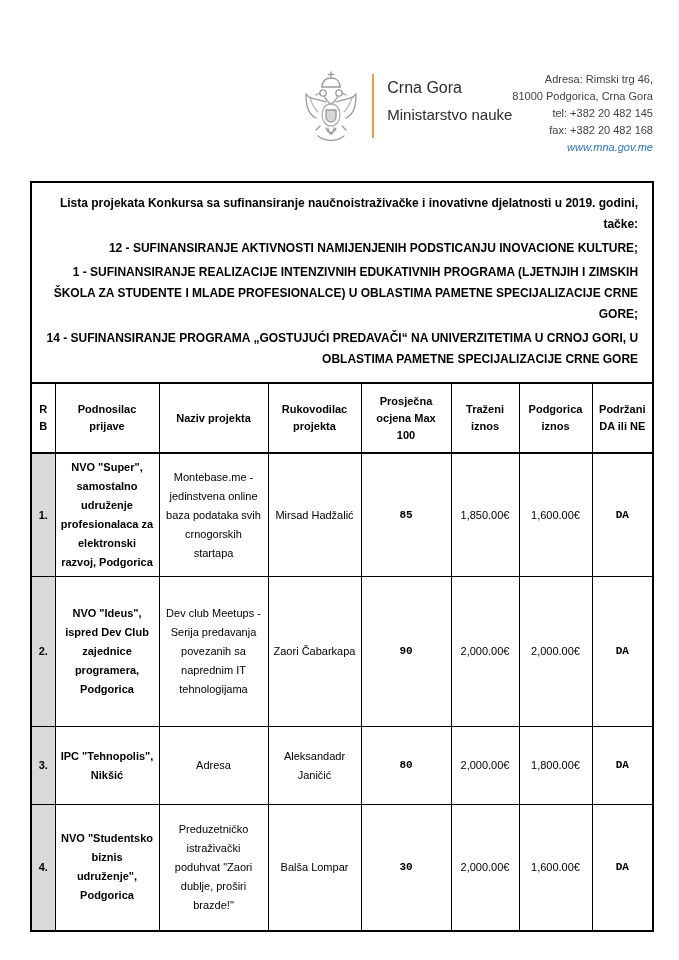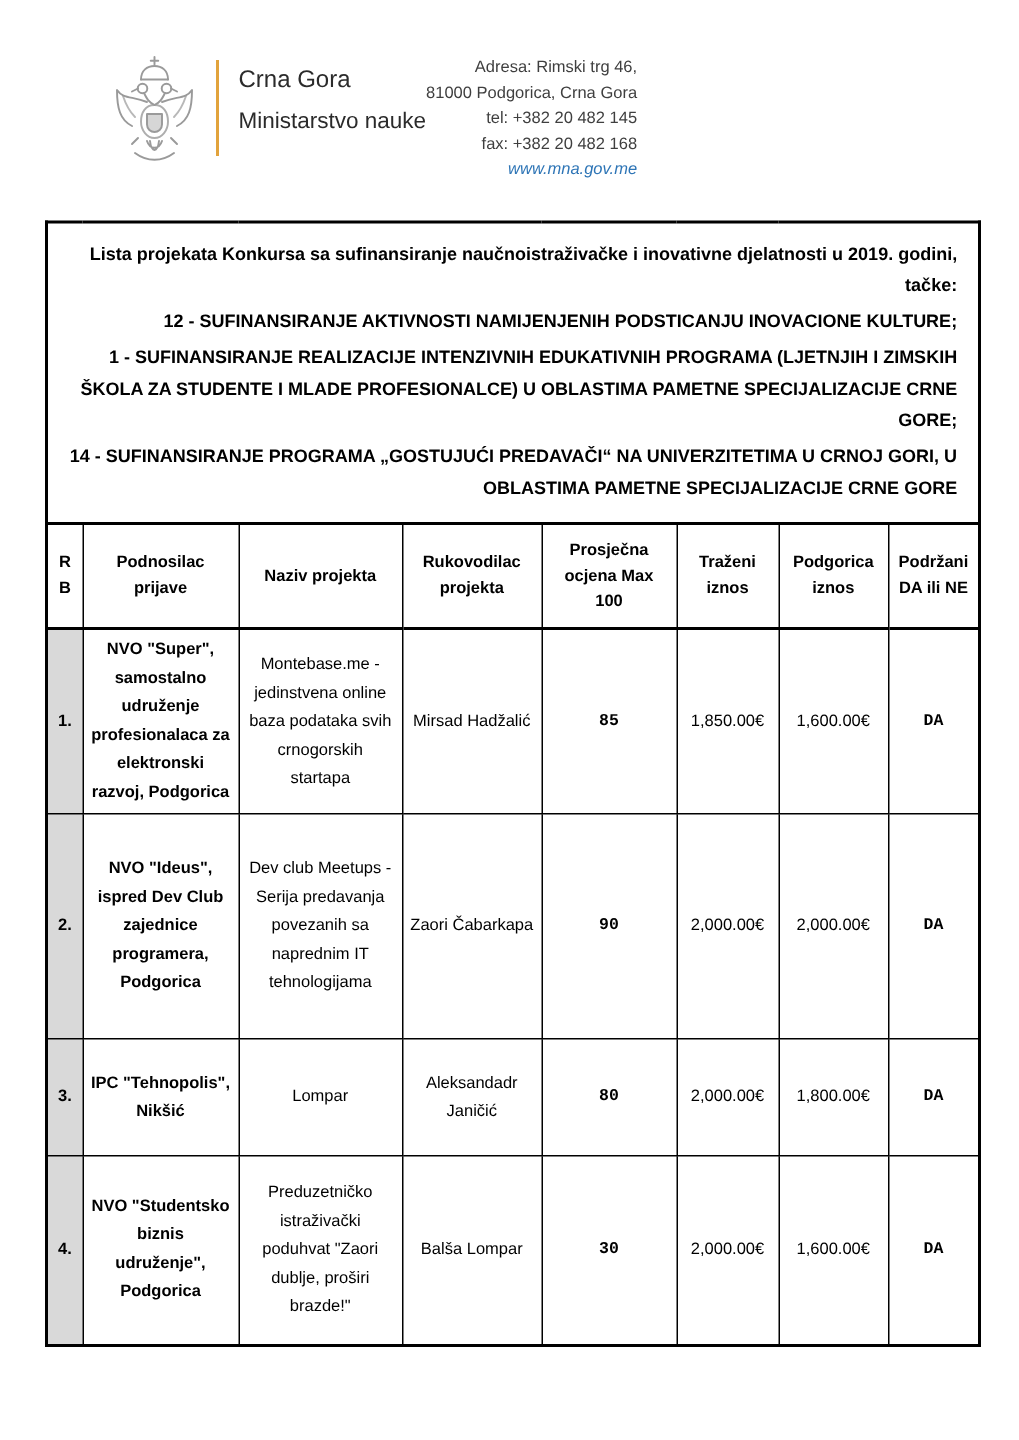--- a/index.html
+++ b/index.html
@@ -1,21 +1,21 @@
 <!DOCTYPE html>
 <html><head>
 <meta charset="utf-8">
 <style>
   * { margin:0; padding:0; box-sizing:border-box; }
   html,body { width:679px; height:960px; }
   body { background:#ffffff; font-family:"Liberation Sans", sans-serif; color:#000; }
   .page { position:relative; width:679px; height:960px; overflow:hidden; background:#fff; }
 
   
-  .letterhead { display:flex; justify-content:flex-start; align-items:flex-start; padding:36px 26px 0 74px; }
+  .letterhead { display:flex; justify-content:flex-end; align-items:flex-start; padding:36px 26px 0 74px;margin-top:34px; }
   .brand { display:flex; align-items:flex-start; }
   .coa { width:58px; height:72px; flex:0 0 auto; }
   .brand-divider { width:2px; height:64px; background:var(--gold,#E2A33C); margin:4px 13px 0 12px; }
   .brand-text { padding-top:9px; color:#2b2b2b; }
   .brand-country { font-size:16px; margin-bottom:9px; }
   .brand-ministry { font-size:15px; }
   .address { text-align:right; font-size:11px; line-height:17px; color:#3f3f3f; padding-top:1px; }
   .address .site { color:var(--link,#2E75B6); text-decoration:none; cursor:pointer;font-style:italic; }
 
   
@@ -124,21 +124,21 @@
         <td class="project">Dev club Meetups - Serija predavanja povezanih sa naprednim IT tehnologijama</td>
         <td class="leader">Zaori Čabarkapa</td>
         <td class="score">90</td>
         <td class="requested">2,000.00€</td>
         <td class="approved">2,000.00€</td>
         <td class="supported">DA</td>
       </tr>
       <tr class="r3">
         <td class="rb">3.</td>
         <td class="applicant">IPC "Tehnopolis", Nikšić</td>
-        <td class="project">Lompar</td>
+        <td class="project">Adresa</td>
         <td class="leader">Aleksandadr Janičić</td>
         <td class="score">80</td>
         <td class="requested">2,000.00€</td>
         <td class="approved">1,800.00€</td>
         <td class="supported">DA</td>
       </tr>
       <tr class="r4">
         <td class="rb">4.</td>
         <td class="applicant">NVO "Studentsko biznis udruženje", Podgorica</td>
         <td class="project">Preduzetničko istraživački poduhvat "Zaori dublje, proširi brazde!"</td>

